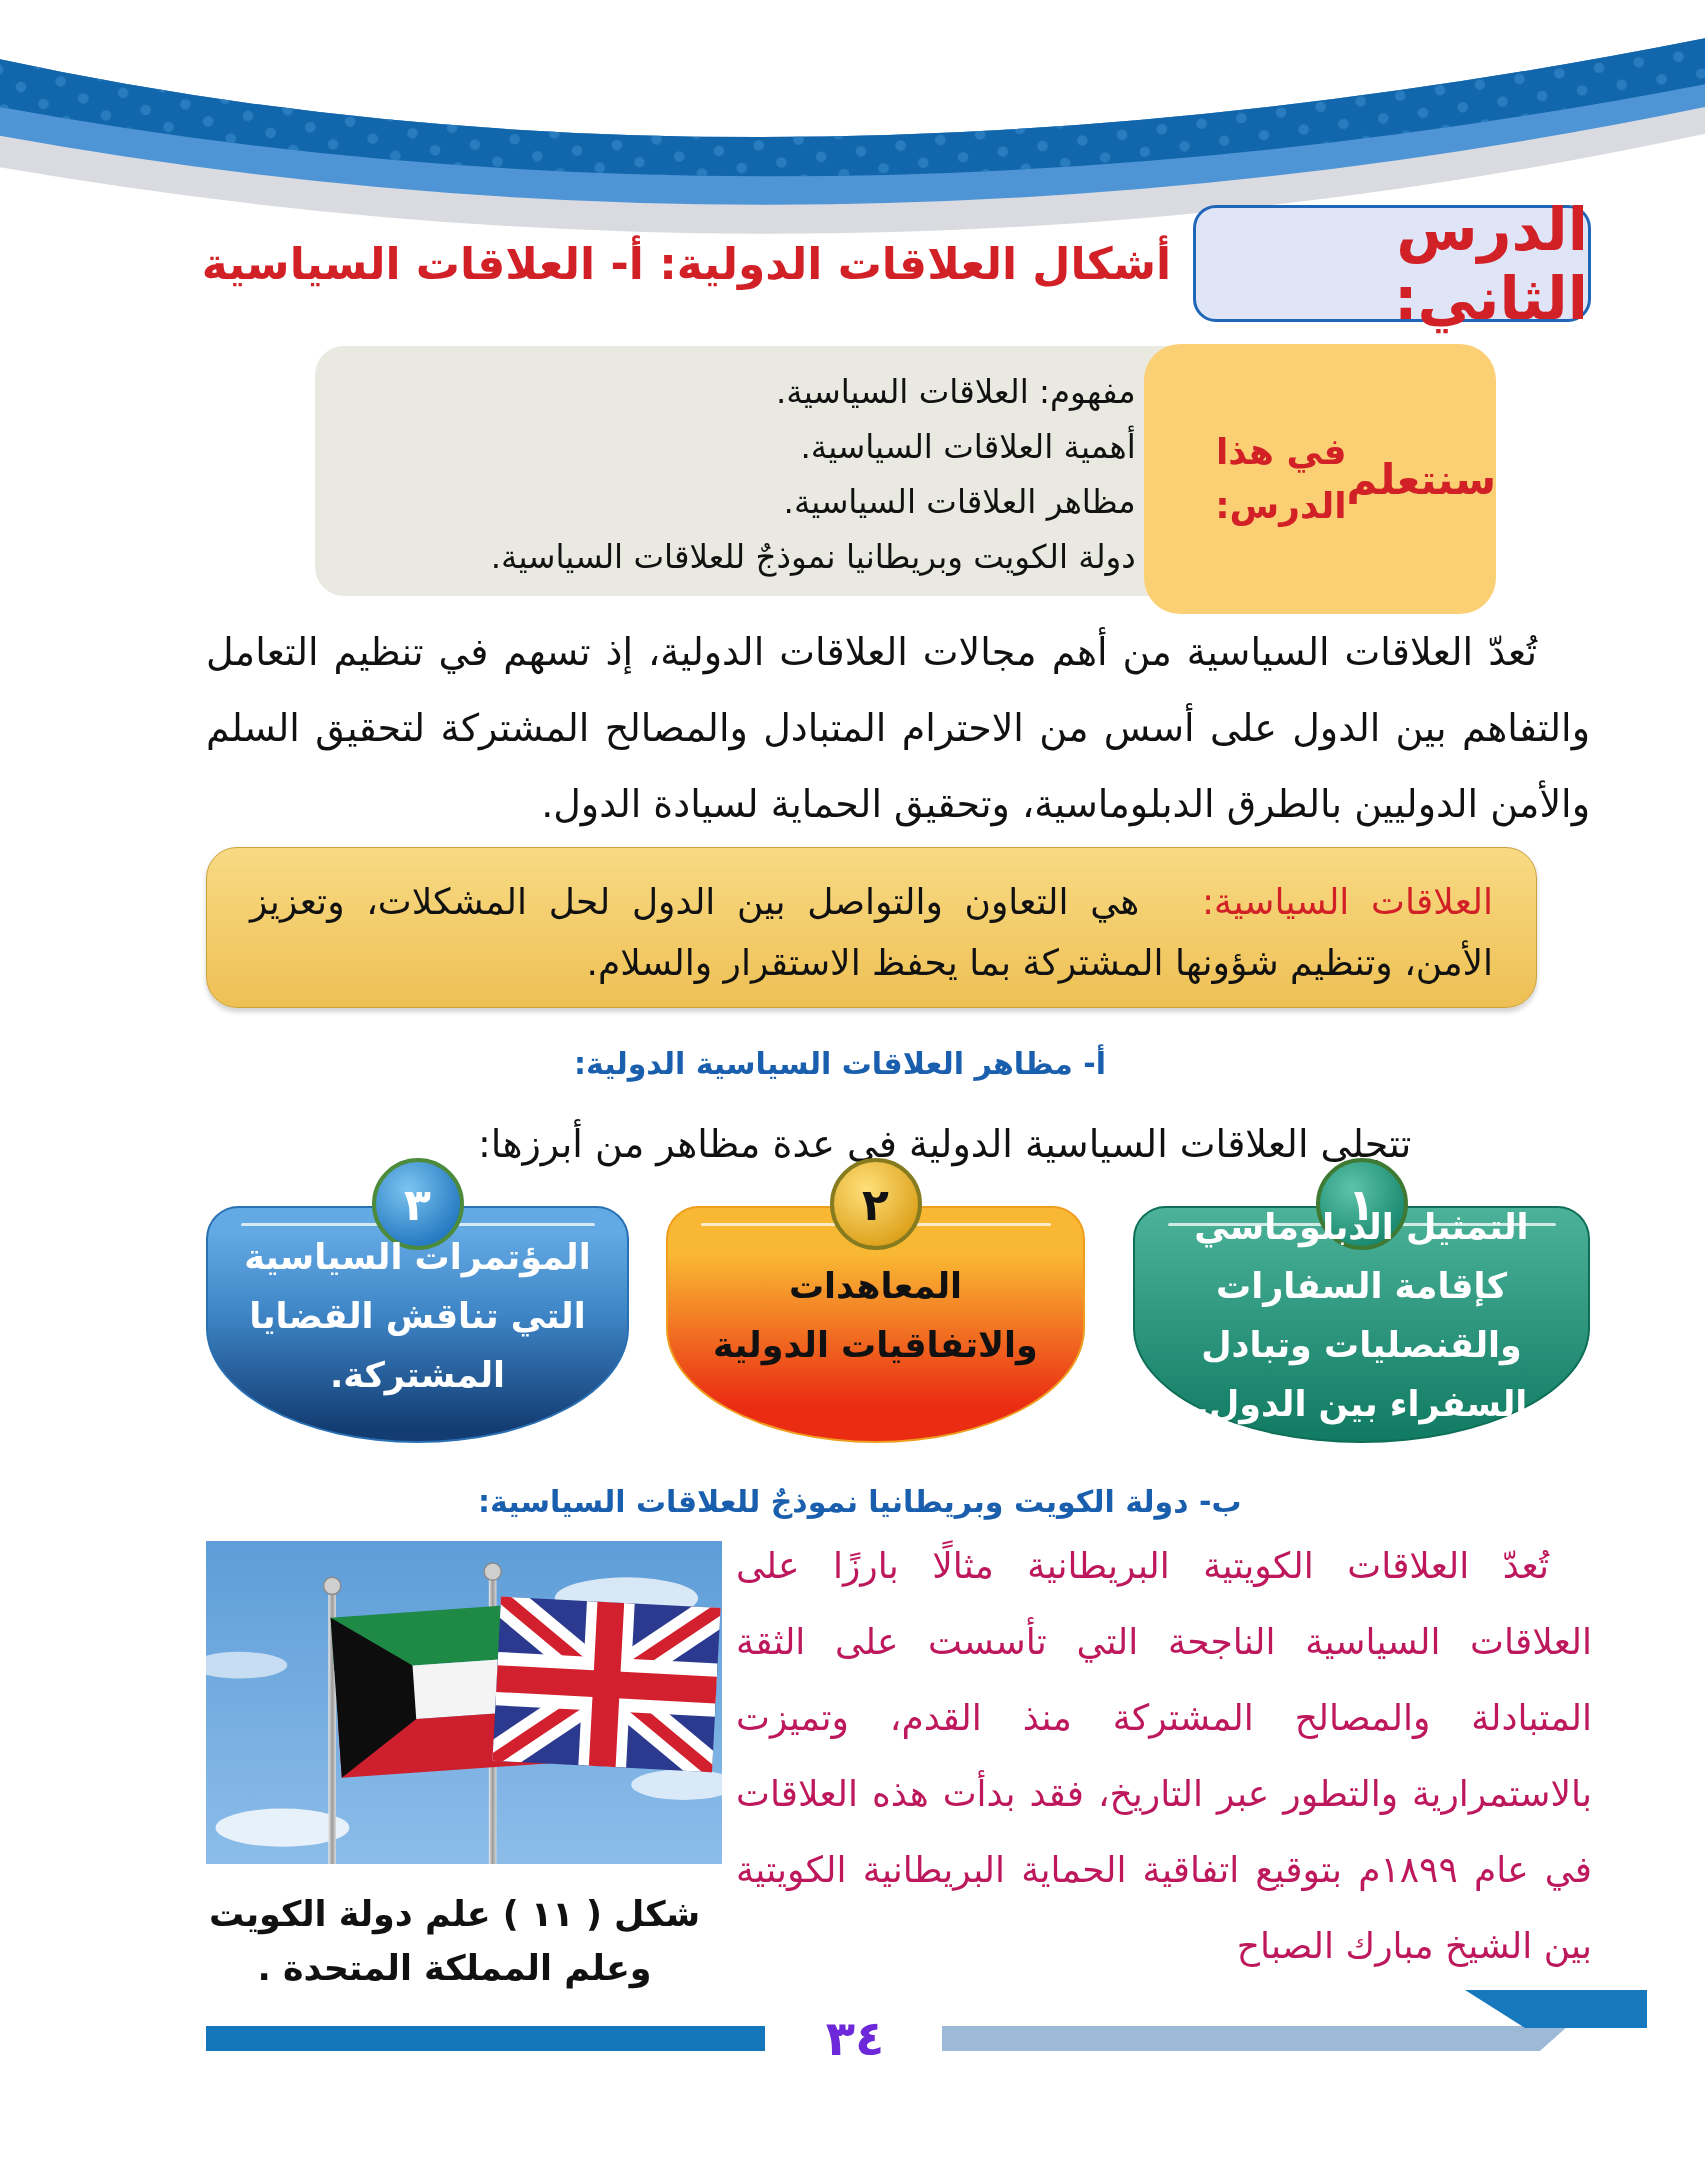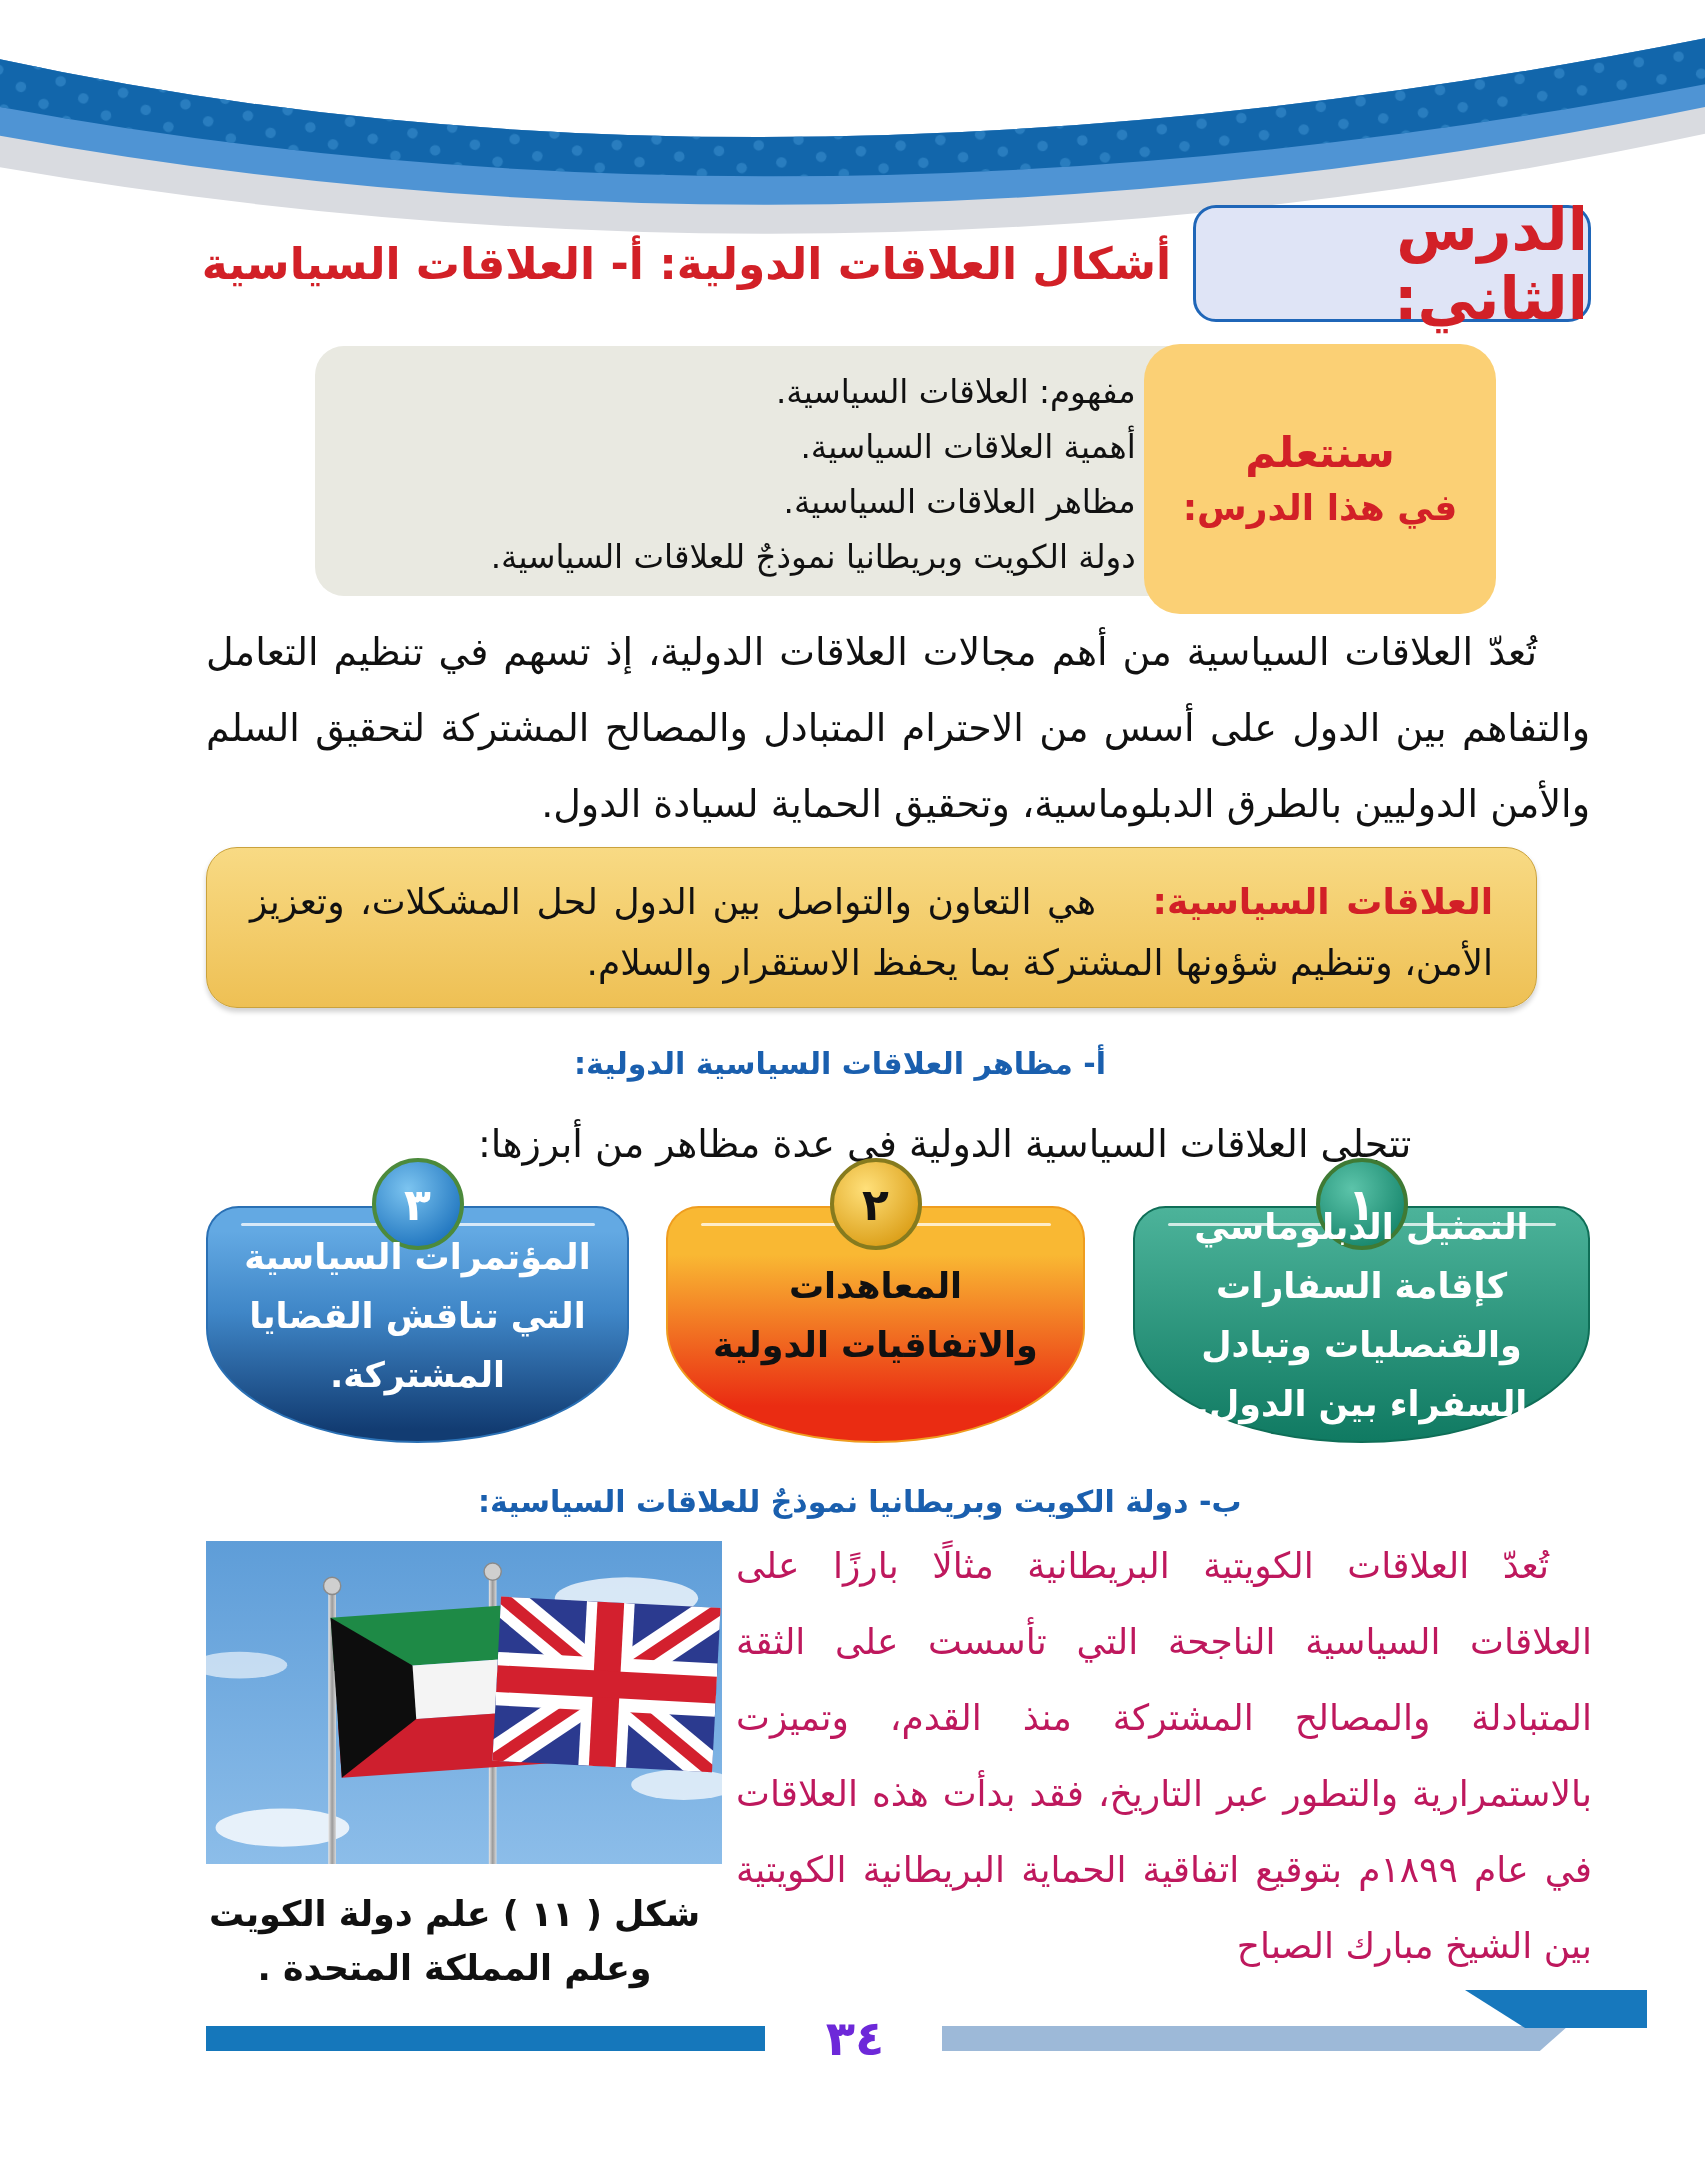--- a/index.html
+++ b/index.html
@@ -32,40 +32,40 @@
   .objectives-panel{
     left:315px;top:346px;width:913px;height:250px;
     background:#e9e9e1;border-radius:29px;
     padding:19px 48px 0 29px;box-sizing:border-box;
   }
   .objective-row{font-size:32.5px;color:#111;line-height:54px;white-space:nowrap;}
   .bullet-star{color:#222;font-size:29px;margin-left:9.6px;}
   .objectives-label{
     left:1144px;top:344px;width:352px;height:270px;
     background:#fbd075;border-radius:36px;
-    display:flex;flex-direction:column;align-items:center;justify-content:center;
+    display:flex;flex-direction:row;align-items:center;justify-content:center;
   }
   .objectives-label .l1{color:#d22027;font-size:42px;font-weight:bold;line-height:57px;}
   .objectives-label .l2{color:#d22027;font-size:36px;font-weight:bold;line-height:54px;}
 
   .intro-paragraph{
     left:206px;top:614px;width:1384px;
     font-size:38px;line-height:76px;color:#111;
     text-align:justify;text-indent:53px;
   }
 
   .definition-box{
     left:206px;top:847px;width:1331px;height:161px;
     background:linear-gradient(#f8da84,#eec054);
     border:1.9px solid #caa23c;border-radius:31px;
     padding:23px 43px;box-sizing:border-box;
     font-size:36px;line-height:61px;color:#111;text-align:justify;
     box-shadow:0 3.8px 5.7px rgba(0,0,0,.18);
   }
-  .definition-term{color:#d22027;font-weight:bold;margin-left:41px;}
+  .definition-term{color:#d22027;font-weight:normal;margin-left:41px;}
 
   .heading-blue{
     color:#1a5fae;font-size:30px;font-weight:bold;line-height:67px;
     text-align:left;white-space:nowrap;
   }
   .heading-a{left:574px;top:1030px;width:1016px;}
   .lead-line{
     left:478px;top:1113px;width:1090px;color:#111;
     font-size:38px;line-height:63px;text-align:left;white-space:nowrap;
   }

